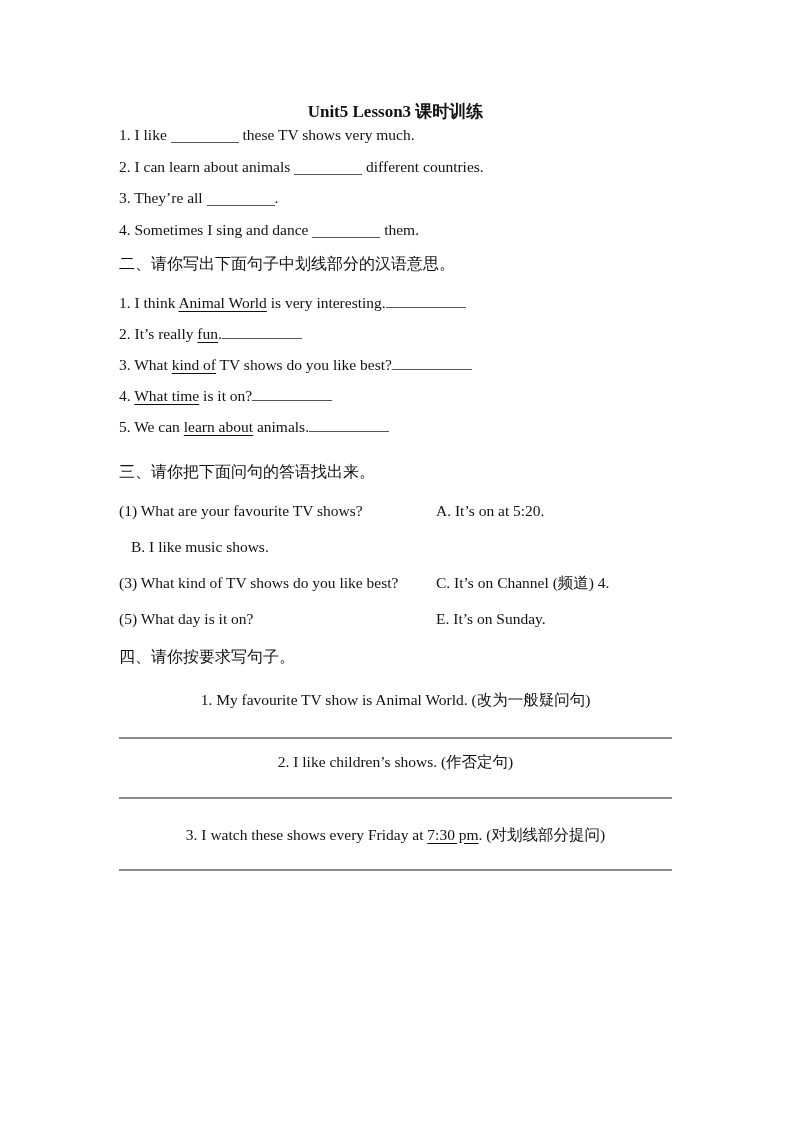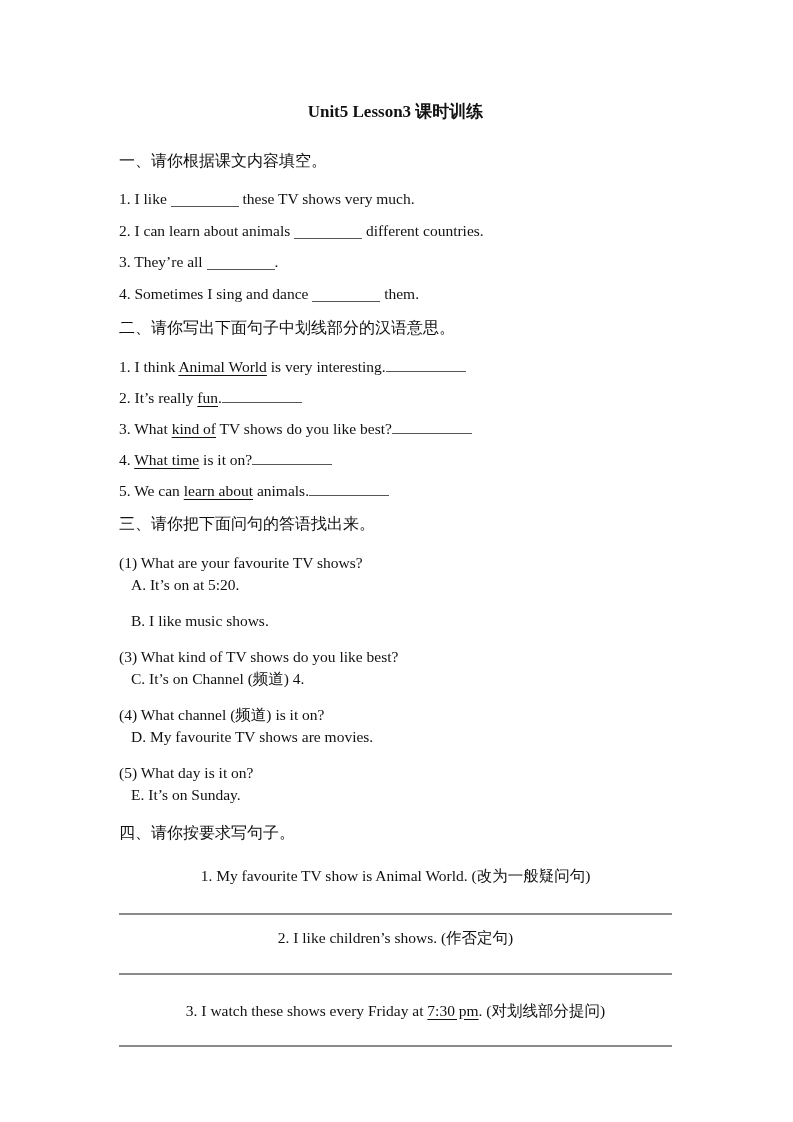--- a/index.html
+++ b/index.html
@@ -10,60 +10,59 @@
     font-size:15.5px;color:#111;position:relative;overflow:hidden;
   }
   .title{
     text-align:center;font-weight:bold;font-size:17px;line-height:24px;margin:0;
   }
   .sec-heading{
     font-size:16px;line-height:22px;margin:0;font-weight:normal;
   }
   .h1{margin-top:26px;margin-bottom:16px;}
   .h2{margin-top:13px;margin-bottom:17px;}
-  .h3{margin-top:12px;margin-bottom:17px;}
+  .h3{margin-top:24px;margin-bottom:17px;}
   .h4{margin-top:16px;margin-bottom:21px;}
   .row{line-height:21px;margin:0 0 10.5px 0;}
   .blank{
     display:inline-block;width:68px;border-bottom:1px solid #555;
     margin-bottom:-3px;
   }
   .u{
     text-decoration:underline;text-underline-offset:3px;
   }
   .flexrow{
     display:flex;justify-content:flex-start;align-items:baseline;
     line-height:21px;margin:0 0 10px 0;
   }
   .blank-right{
     display:inline-block;width:80px;border-bottom:1px solid #555;
     margin-bottom:-3px;margin-right:19px;flex-shrink:0;
   }
   .matchrow{
-    display:flex;line-height:22px;margin:0 0 14px 0;flex-direction:column;
+    display:flex;line-height:22px;margin:0 0 14px 0;
   }
   .q{width:305px;flex-shrink:0;}
   .a{flex:1;margin-left:12px;}
   .w-item{line-height:21px;margin:0;text-align:center;}
   .answer-line{
     height:0;border-bottom:2px solid #8a8a8a;margin-top:27px;
   }
   .mt21{margin-top:12px;}
   .mt25{margin-top:25px;}
   .al2{margin-top:25px;}
   .al3{margin-top:24px;}
 </style>
 </head>
 <body>
 
 <div class="page">
 
   <h1 class="title">Unit5 Lesson3 课时训练</h1>
 
-  <p class="sec-heading h1">一、请你根据课文内容填空。</p>
   <p class="row"><span>1. I like </span><span class="blank"></span><span> these TV shows very much.</span></p>
   <p class="row"><span>2. I can learn about animals </span><span class="blank"></span><span> different countries.</span></p>
   <p class="row"><span>3. They’re all </span><span class="blank"></span><span>.</span></p>
   <p class="row"><span>4. Sometimes I sing and dance </span><span class="blank"></span><span> them.</span></p>
 
   <p class="sec-heading h2">二、请你写出下面句子中划线部分的汉语意思。</p>
   <div class="flexrow">
       <span><span>1. I think </span><span class="u">Animal World</span><span> is very interesting.</span></span>
       <span class="blank-right"></span>
     </div>
@@ -90,24 +89,20 @@
       <span class="a">A. It’s on at 5:20.</span>
     </div>
   <div class="matchrow">
       <span class="a">B. I like music shows.</span>
     </div>
   <div class="matchrow">
       <span class="q">(3) What kind of TV shows do you like best?</span>
       <span class="a">C. It’s on Channel (频道) 4.</span>
     </div>
   <div class="matchrow">
-      <span class="q">(4) What channel (频道) is it on?</span>
-      <span class="a">D. My favourite TV shows are movies.</span>
-    </div>
-  <div class="matchrow">
       <span class="q">(5) What day is it on?</span>
       <span class="a">E. It’s on Sunday.</span>
     </div>
 
   <p class="sec-heading h4">四、请你按要求写句子。</p>
 
   <p class="w-item"><span>1. My favourite TV show is Animal World. (改为一般疑问句)</span></p>
   <div class="answer-line"></div>
 
   <p class="w-item mt21"><span>2. I like children’s shows. (作否定句)</span></p>

